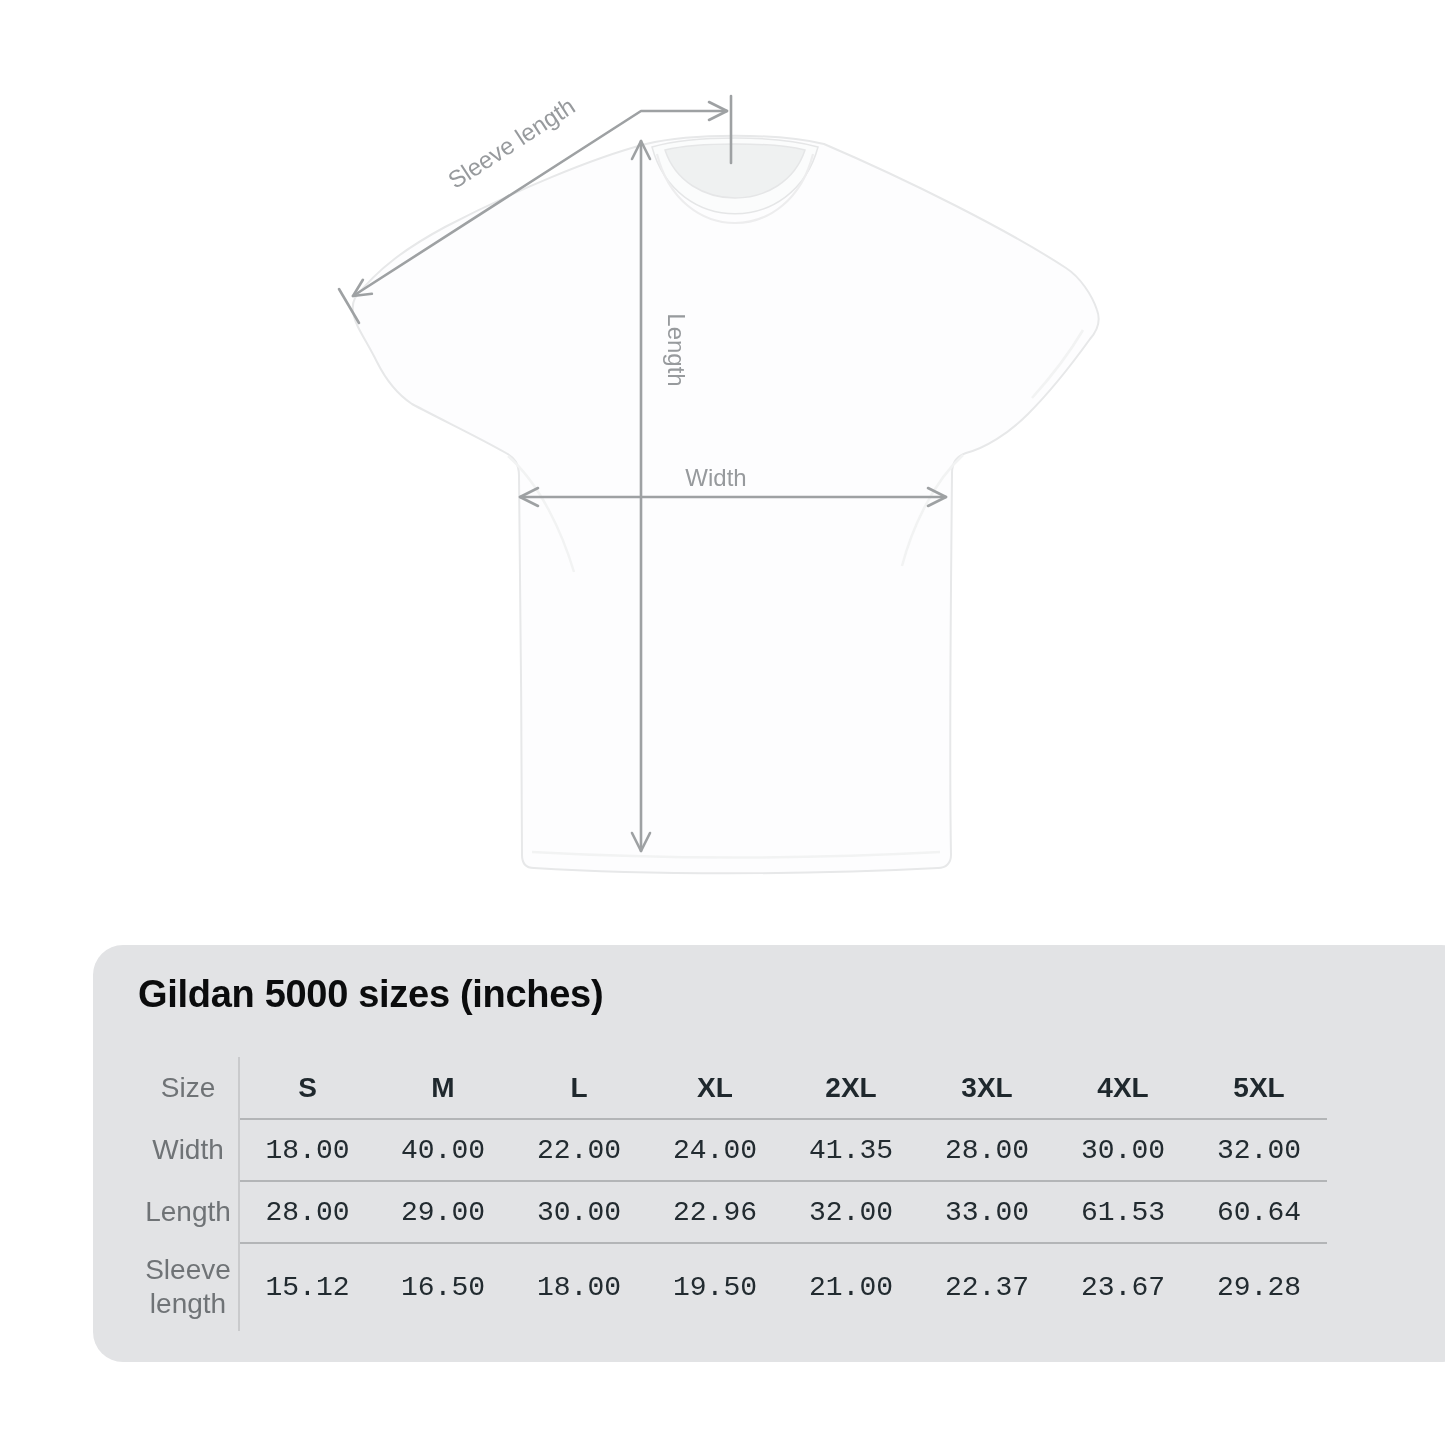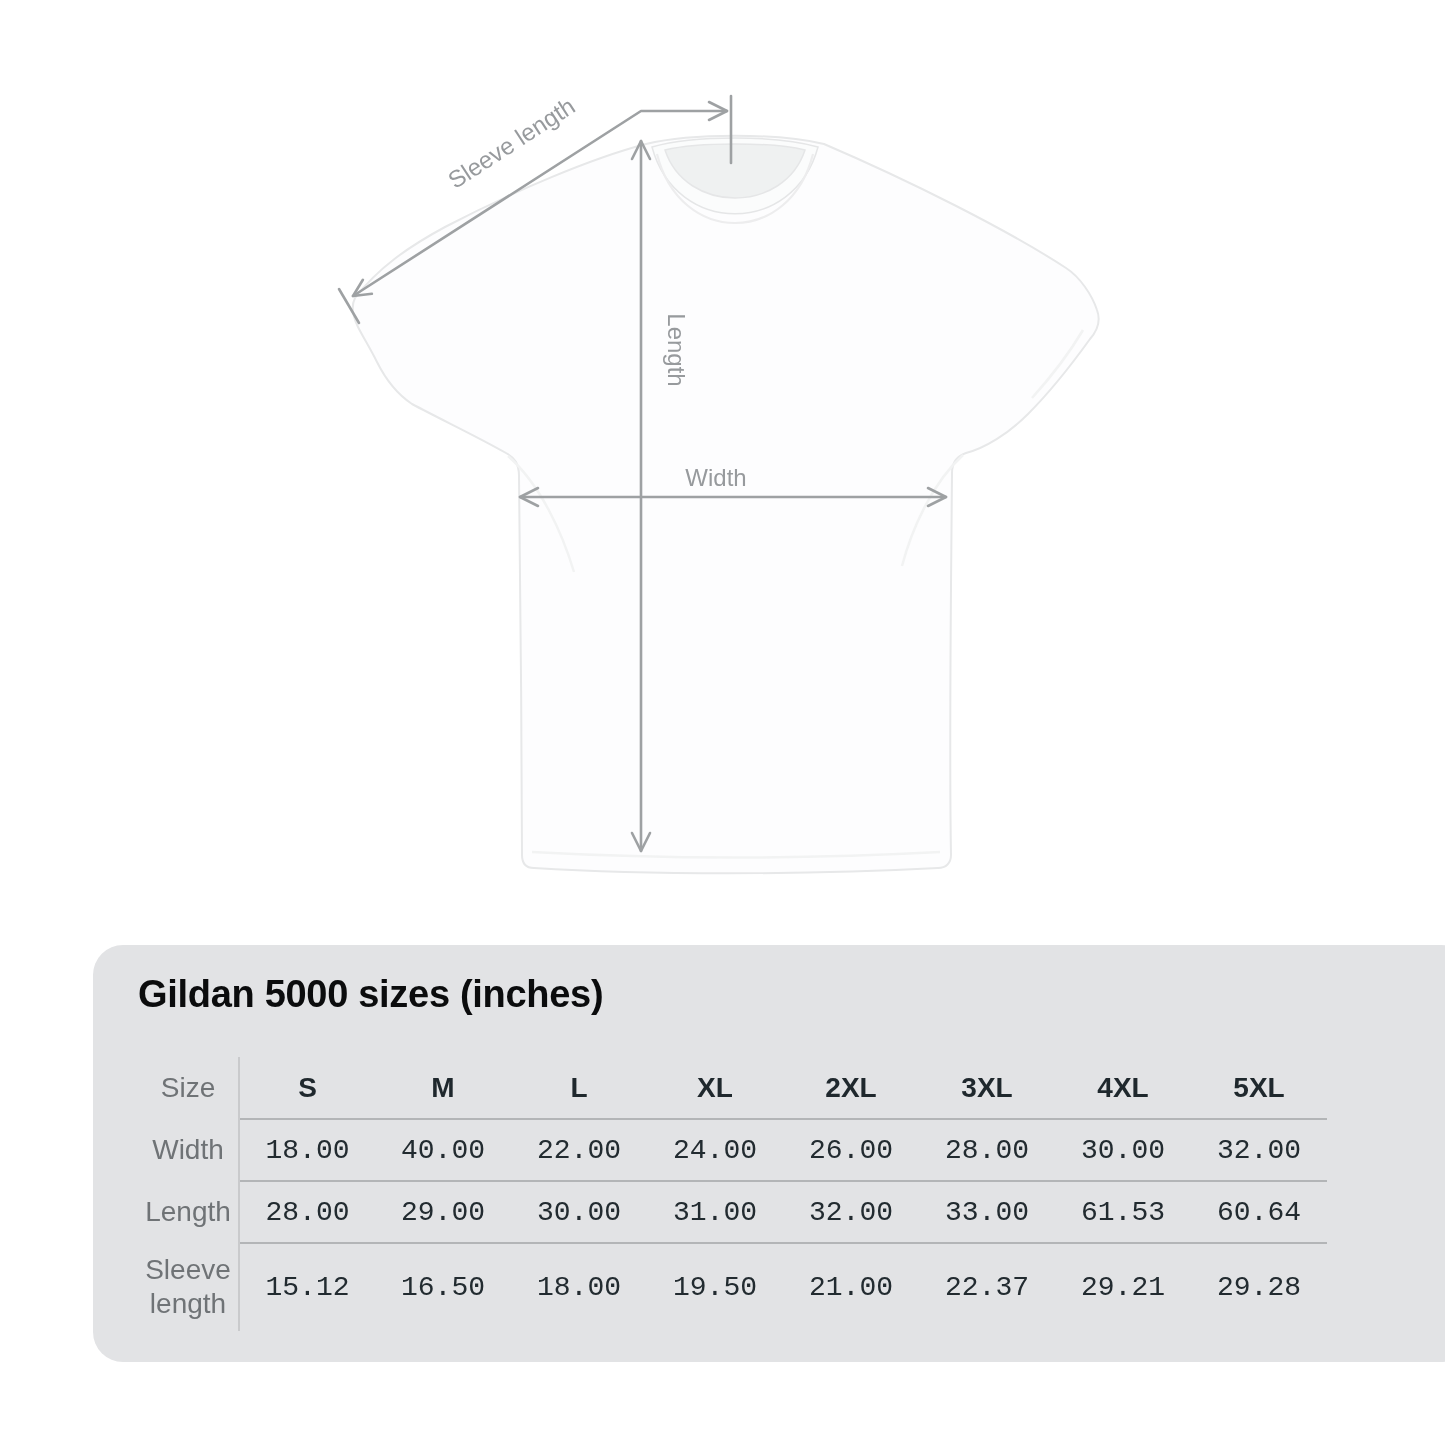--- a/index.html
+++ b/index.html
@@ -184,45 +184,45 @@
               <th class="col-header">5XL</th>
             </tr>
         </thead>
         <tbody>
             <tr>
               <th class="row-label">Width</th>
               <td class="value-cell">18.00</td>
               <td class="value-cell">40.00</td>
               <td class="value-cell">22.00</td>
               <td class="value-cell">24.00</td>
-              <td class="value-cell">26.00</td>
+              <td class="value-cell">41.35</td>
               <td class="value-cell">28.00</td>
               <td class="value-cell">30.00</td>
               <td class="value-cell">32.00</td>
             </tr>
             <tr>
               <th class="row-label">Length</th>
               <td class="value-cell">28.00</td>
               <td class="value-cell">29.00</td>
               <td class="value-cell">30.00</td>
-              <td class="value-cell">31.00</td>
+              <td class="value-cell">22.96</td>
               <td class="value-cell">32.00</td>
               <td class="value-cell">33.00</td>
               <td class="value-cell">61.53</td>
               <td class="value-cell">60.64</td>
             </tr>
             <tr>
               <th class="row-label">Sleeve length</th>
               <td class="value-cell">15.12</td>
               <td class="value-cell">16.50</td>
               <td class="value-cell">18.00</td>
               <td class="value-cell">19.50</td>
               <td class="value-cell">21.00</td>
               <td class="value-cell">22.37</td>
-              <td class="value-cell">29.21</td>
+              <td class="value-cell">23.67</td>
               <td class="value-cell">29.28</td>
             </tr>
           </tbody>
       </table>
     </div>
   </div>
 
 </div>
 
 </body></html>

